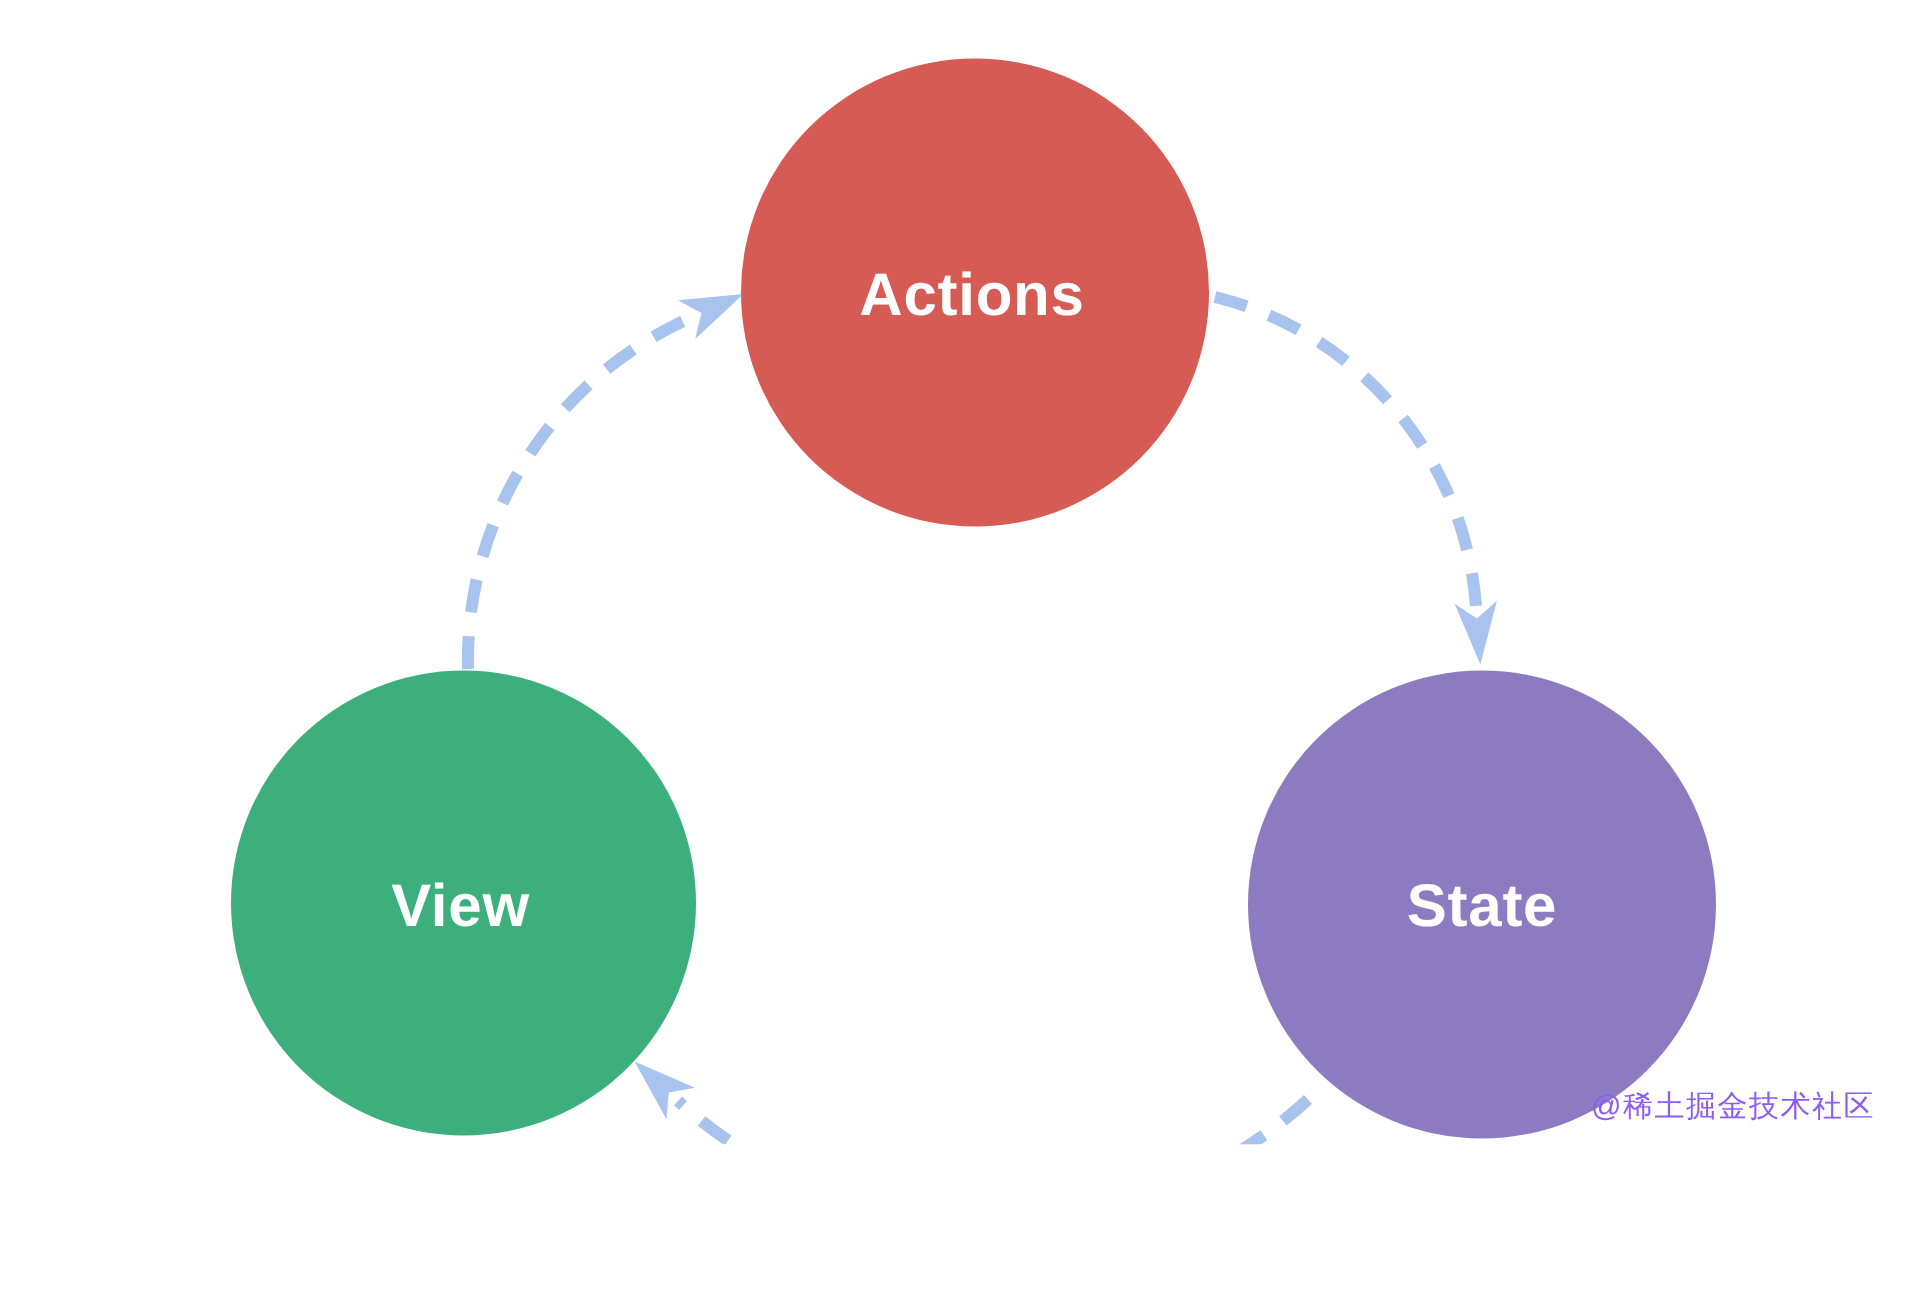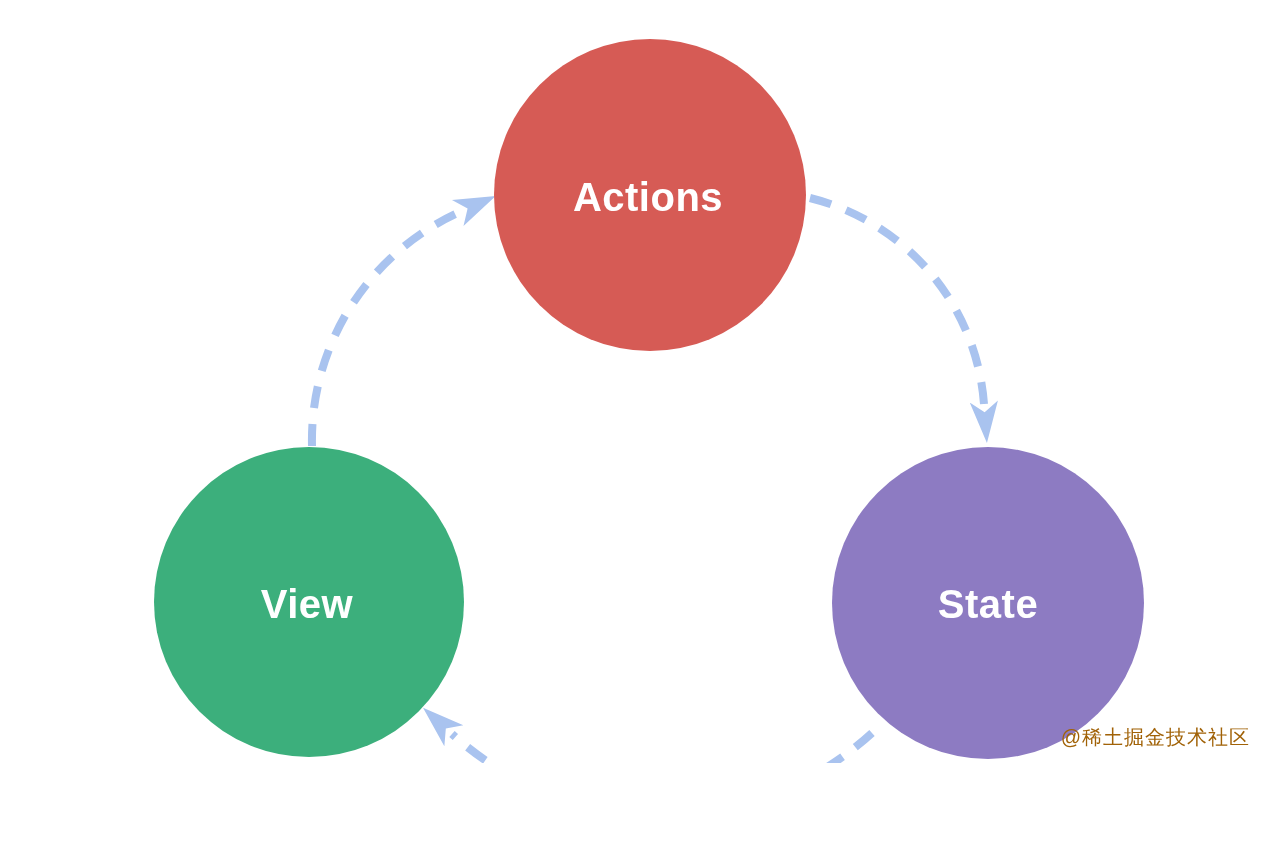--- a/index.html
+++ b/index.html
@@ -26,21 +26,21 @@
     font-family: "Liberation Sans", sans-serif;
     font-weight: 700;
     font-size: 40px;
     text-anchor: middle;
     letter-spacing: 0.5px;
   }
   .watermark {
     position: absolute;
     right: 30px;
     bottom: 12px;
-    color: #a16207;
+    color: #8b5cf6;
     font-size: 20px;
     letter-spacing: 1px;
     font-family: "Liberation Sans", sans-serif;
     user-select: none;
   }
 </style>
 </head>
 <body>
 
 <div class="stage">

